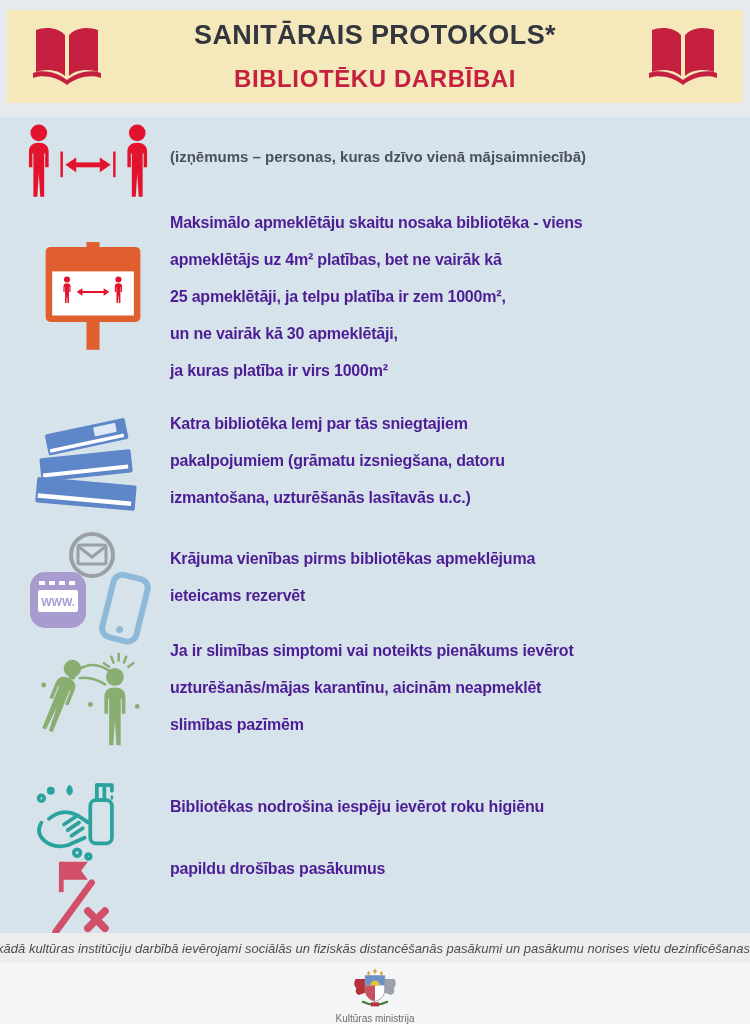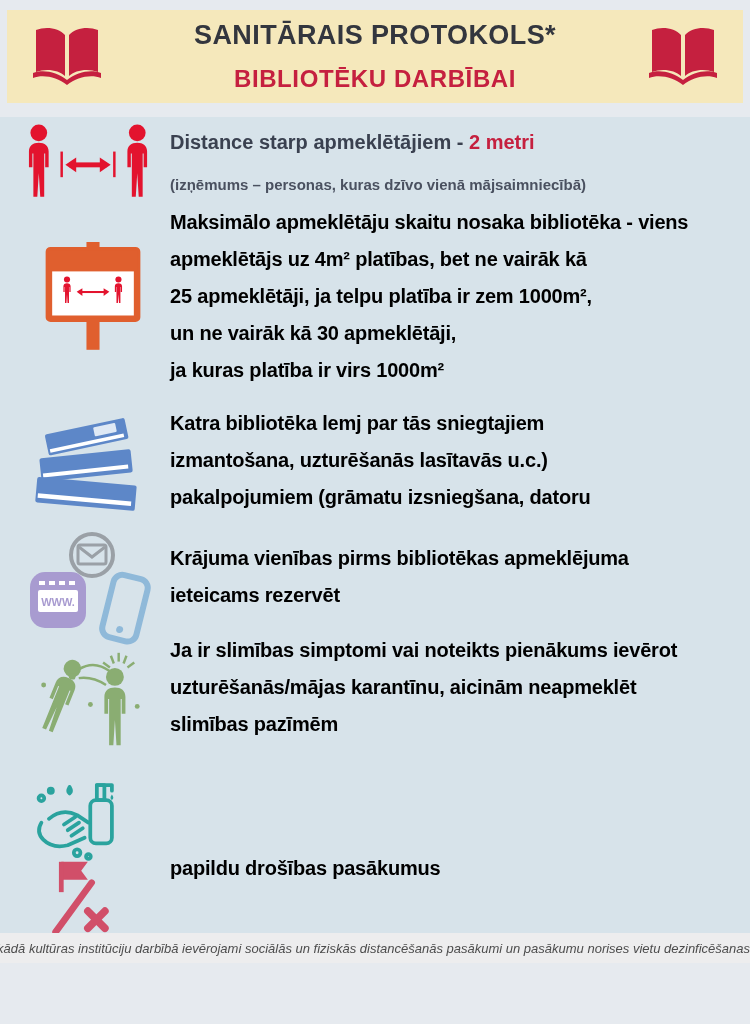--- a/index.html
+++ b/index.html
@@ -17,21 +17,21 @@
   
   .body-band{position:absolute;left:0;top:117px;width:750px;height:816px;background:#d7e3ea;}
   .foot-band{position:absolute;left:0;top:933px;width:750px;height:30px;background:#ededee;
              display:flex;align-items:center;justify-content:center;}
   .footnote{font-size:13px;font-style:italic;color:#4c4c4c;white-space:nowrap;}
   .bottom-band{position:absolute;left:0;top:963px;width:750px;height:61px;background:#f4f5f6;text-align:center;}
   .ministry{font-size:10px;color:#6d6d6d;margin-top:1px;}
 
   .icon{position:absolute;}
   .txt{position:absolute;left:170px;}
-  .line{font-size:20px;font-weight:700;line-height:37px;color:#000000;white-space:nowrap;letter-spacing:-0.2px;}
+  .line{font-size:16px;font-weight:700;line-height:37px;color:#4c1d95;white-space:nowrap;letter-spacing:-0.2px;}
   .h1line{font-size:20px;font-weight:700;line-height:28px;color:#3a4150;white-space:nowrap;}
   .accent{color:#c5203f;}
   .subnote{font-size:15px;font-weight:700;line-height:22px;color:#4a5160;margin-top:18px;white-space:nowrap;}
 </style>
 </head>
 <body>
 
 <div class="page">
 
   <svg width="0" height="0" style="position:absolute">
@@ -66,21 +66,20 @@
   <svg class="icon" style="left:25px;top:124px;width:128px" viewBox="0 0 130 84" fill="#e3132e">
     <use href="#person"></use>
     <use href="#person" x="100"></use>
     <rect x="36" y="28" width="2.5" height="26"></rect>
     <rect x="89.5" y="28" width="2.5" height="26"></rect>
     <rect x="45" y="39" width="38" height="5"></rect>
     <polygon points="41,41.5 52,34 52,49"></polygon>
     <polygon points="87,41.5 76,34 76,49"></polygon>
   </svg>
   <div class="txt" style="top:128px">
-    <div class="h1line"><span>Distance starp apmeklētājiem - </span><span class="accent">2 metri</span></div>
     <div class="subnote">(izņēmums – personas, kuras dzīvo vienā mājsaimniecībā)</div>
   </div>
 
   <svg class="icon" style="left:44px;top:242px;width:98px" viewBox="0 0 120 132">
     <rect x="52" y="0" width="16" height="16" fill="#e05f2e"></rect>
     <rect x="6" y="10" width="108" height="84" rx="2" fill="#ffffff" stroke="#e05f2e" stroke-width="8"></rect>
     <rect x="6" y="10" width="108" height="26" fill="#e05f2e"></rect>
     <rect x="52" y="94" width="16" height="38" fill="#e05f2e"></rect>
     <g fill="#e3132e">
       <use href="#person" transform="translate(22,42) scale(0.44)"></use>
@@ -108,22 +107,22 @@
       <rect x="10" y="37" width="90" height="23" rx="2" fill="#5d87c8"></rect>
       <rect x="12" y="52" width="84" height="4" fill="#ffffff"></rect>
     </g>
     <g transform="rotate(5 55 76)">
       <rect x="6" y="64" width="98" height="25" rx="2" fill="#5d87c8"></rect>
       <rect x="8" y="80" width="92" height="4.5" fill="#ffffff"></rect>
     </g>
   </svg>
   <div class="txt" style="top:405px">
     <div class="line">Katra bibliotēka lemj par tās sniegtajiem</div>
+    <div class="line">pakalpojumiem (grāmatu izsniegšana, datoru</div>
     <div class="line">izmantošana, uzturēšanās lasītavās u.c.)</div>
-    <div class="line">pakalpojumiem (grāmatu izsniegšana, datoru</div>
   </div>
 
   <svg class="icon" style="left:28px;top:530px;width:128px" viewBox="0 0 128 118">
     <g>
       <circle cx="64" cy="25" r="21" fill="none" stroke="#9aa0a6" stroke-width="4"></circle>
       <rect x="50" y="15" width="28" height="19" rx="2" fill="none" stroke="#9aa0a6" stroke-width="3"></rect>
       <polyline points="51,17 64,27 77,17" fill="none" stroke="#9aa0a6" stroke-width="3"></polyline>
     </g>
     <g>
       <rect x="2" y="42" width="56" height="56" rx="15" fill="#a89bd0"></rect>
@@ -175,30 +174,51 @@
     <path d="M18 52 q14 -12 30 -4 l12 8"></path>
     <line x1="34" y1="58" x2="46" y2="50"></line>
     <line x1="38" y1="64" x2="50" y2="56"></line>
     <line x1="42" y1="70" x2="54" y2="62"></line>
     <circle cx="10" cy="30" r="3"></circle>
     <circle cx="20" cy="22" r="2.2"></circle>
     <path d="M40 18 q3 5 0 7 q-3 -2 0 -7"></path>
     <circle cx="48" cy="88" r="3.5"></circle>
     <circle cx="60" cy="92" r="2.5"></circle>
   </svg>
+  <div class="txt" style="top:788px">
+    <div class="line">Bibliotēkas nodrošina iespēju ievērot roku higiēnu</div>
+  </div>
 
   <svg class="icon" style="left:48px;top:858px;width:74px" viewBox="0 0 78 82">
     <path d="M14 4 h28 l-7 9.5 7 9.5 h-28 z" fill="#d14f69"></path>
     <line x1="14" y1="4" x2="14" y2="36" stroke="#d14f69" stroke-width="5"></line>
     <line x1="46" y1="26" x2="8" y2="78" stroke="#d14f69" stroke-width="7" stroke-linecap="round"></line>
     <line x1="42" y1="56" x2="60" y2="74" stroke="#d14f69" stroke-width="8" stroke-linecap="round"></line>
     <line x1="60" y1="56" x2="42" y2="74" stroke="#d14f69" stroke-width="8" stroke-linecap="round"></line>
   </svg>
   <div class="txt" style="top:850px">
     <div class="line">papildu drošības pasākumus</div>
   </div>
 
   <div class="foot-band">
     <div class="footnote">*Kārtība, kādā kultūras institūciju darbībā ievērojami sociālās un fiziskās distancēšanās pasākumi un pasākumu norises vietu dezinficēšanas prasības.</div>
   </div>
 
+  <div class="bottom-band">
+    <svg width="58" height="42" viewBox="0 0 60 52" style="margin-top:3px">
+      <g fill="#d4a937">
+        <polygon points="22,6 24,9 22,12 20,9"></polygon>
+        <polygon points="30,3 32.5,6.5 30,10 27.5,6.5"></polygon>
+        <polygon points="38,6 40,9 38,12 36,9"></polygon>
+      </g>
+      <path d="M6 16 q-4 6 1 12 q-3 5 3 8 l8 -3 V16 Z" fill="#b5313c"></path>
+      <path d="M54 16 q4 6 -1 12 q3 5 -3 8 l-8 -3 V16 Z" fill="#9aa1a8"></path>
+      <path d="M18 12 H42 V30 C42 38 36 42 30 44 C24 42 18 38 18 30 Z" fill="#ffffff" stroke="#8a8f96" stroke-width="1"></path>
+      <path d="M18 12 H42 V24 H18 Z" fill="#6b8fc9"></path>
+      <path d="M24 24 a6 6 0 0 1 12 0 Z" fill="#e8c23a"></path>
+      <path d="M18 24 H30 V43.5 C24 41.5 18 38 18 30 Z" fill="#c0333e" opacity="0.85"></path>
+      <path d="M14 44 Q30 52 46 44" fill="none" stroke="#4a7d46" stroke-width="3"></path>
+      <rect x="25" y="45" width="10" height="5" fill="#b5313c"></rect>
+    </svg>
+    <div class="ministry">Kultūras ministrija</div>
+  </div>
 
 </div>
 
 </body></html>

